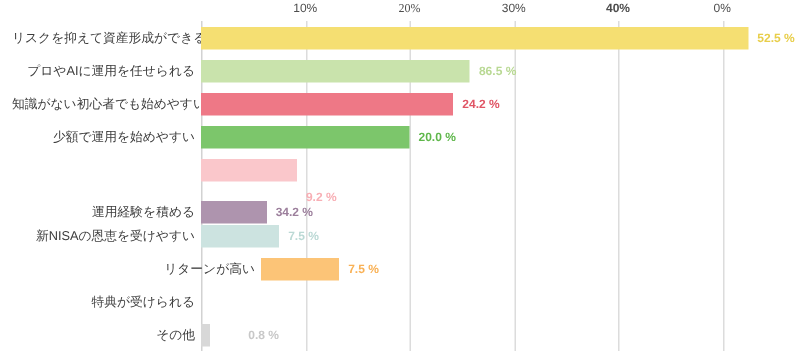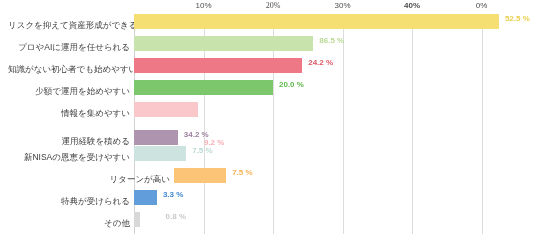--- a/index.html
+++ b/index.html
@@ -87,21 +87,21 @@
     white-space: nowrap;
     padding-right: 4px;
     box-sizing: border-box;
   }
   .bar-wrap {
     position: absolute;
     left: 134px;
     top: 0;
     height: 22px;
     display: flex;
-    align-items: flex-start;
+    align-items: center;
   }
   .bar {
     height: 15px;
     border-radius: 0px;
   }
   .val-label {
     font-size: 8px;
     font-weight: bold;
     margin-left: 6px;
     white-space: nowrap;
@@ -152,21 +152,20 @@
         </div>
       </div>
       <div class="row" style="top: 66px;">
         <div class="cat-label">少額で運用を始めやすい</div>
         <div class="bar-wrap">
           <div class="bar" style="width: 139px; background: rgb(124, 198, 107);"></div>
           <span class="val-label" style="color: rgb(95, 183, 75);">20.0 %</span>
         </div>
       </div>
       <div class="row" style="top: 88px;">
-        <div class="cat-label">情報を集めやすい</div>
         <div class="bar-wrap">
           <div class="bar" style="width: 63.94px; background: rgb(250, 199, 203);"></div>
           <span class="val-label" style="color: rgb(248, 175, 181); margin-top: 36px;">9.2 %</span>
         </div>
       </div>
       <div class="row" style="top: 116px;">
         <div class="cat-label">運用経験を積める</div>
         <div class="bar-wrap">
           <div class="bar" style="width: 43.785px; background: rgb(174, 148, 174);"></div>
           <span class="val-label" style="color: rgb(156, 127, 156);">34.2 %</span>
@@ -181,24 +180,20 @@
       </div>
       <div class="row" style="top: 154px; margin-left: 40px;">
         <div class="cat-label">リターンが高い</div>
         <div class="bar-wrap">
           <div class="bar" style="width: 52.125px; background: rgb(252, 196, 119);"></div>
           <span class="val-label" style="color: rgb(249, 177, 85);">7.5 %</span>
         </div>
       </div>
       <div class="row" style="top: 176px;">
         <div class="cat-label">特典が受けられる</div>
-        <div class="bar-wrap">
-          <div class="bar" style="width: 22.935px; background: rgb(98, 157, 219);"></div>
-          <span class="val-label" style="color: rgb(63, 134, 208);">3.3 %</span>
-        </div>
       </div>
       <div class="row" style="top: 198px;">
         <div class="cat-label">その他</div>
         <div class="bar-wrap">
           <div class="bar" style="width: 5.56px; background: rgb(216, 216, 216);"></div>
           <span class="val-label" style="color: rgb(200, 200, 200); padding-left: 20px;">0.8 %</span>
         </div>
       </div>
     </div>
 

